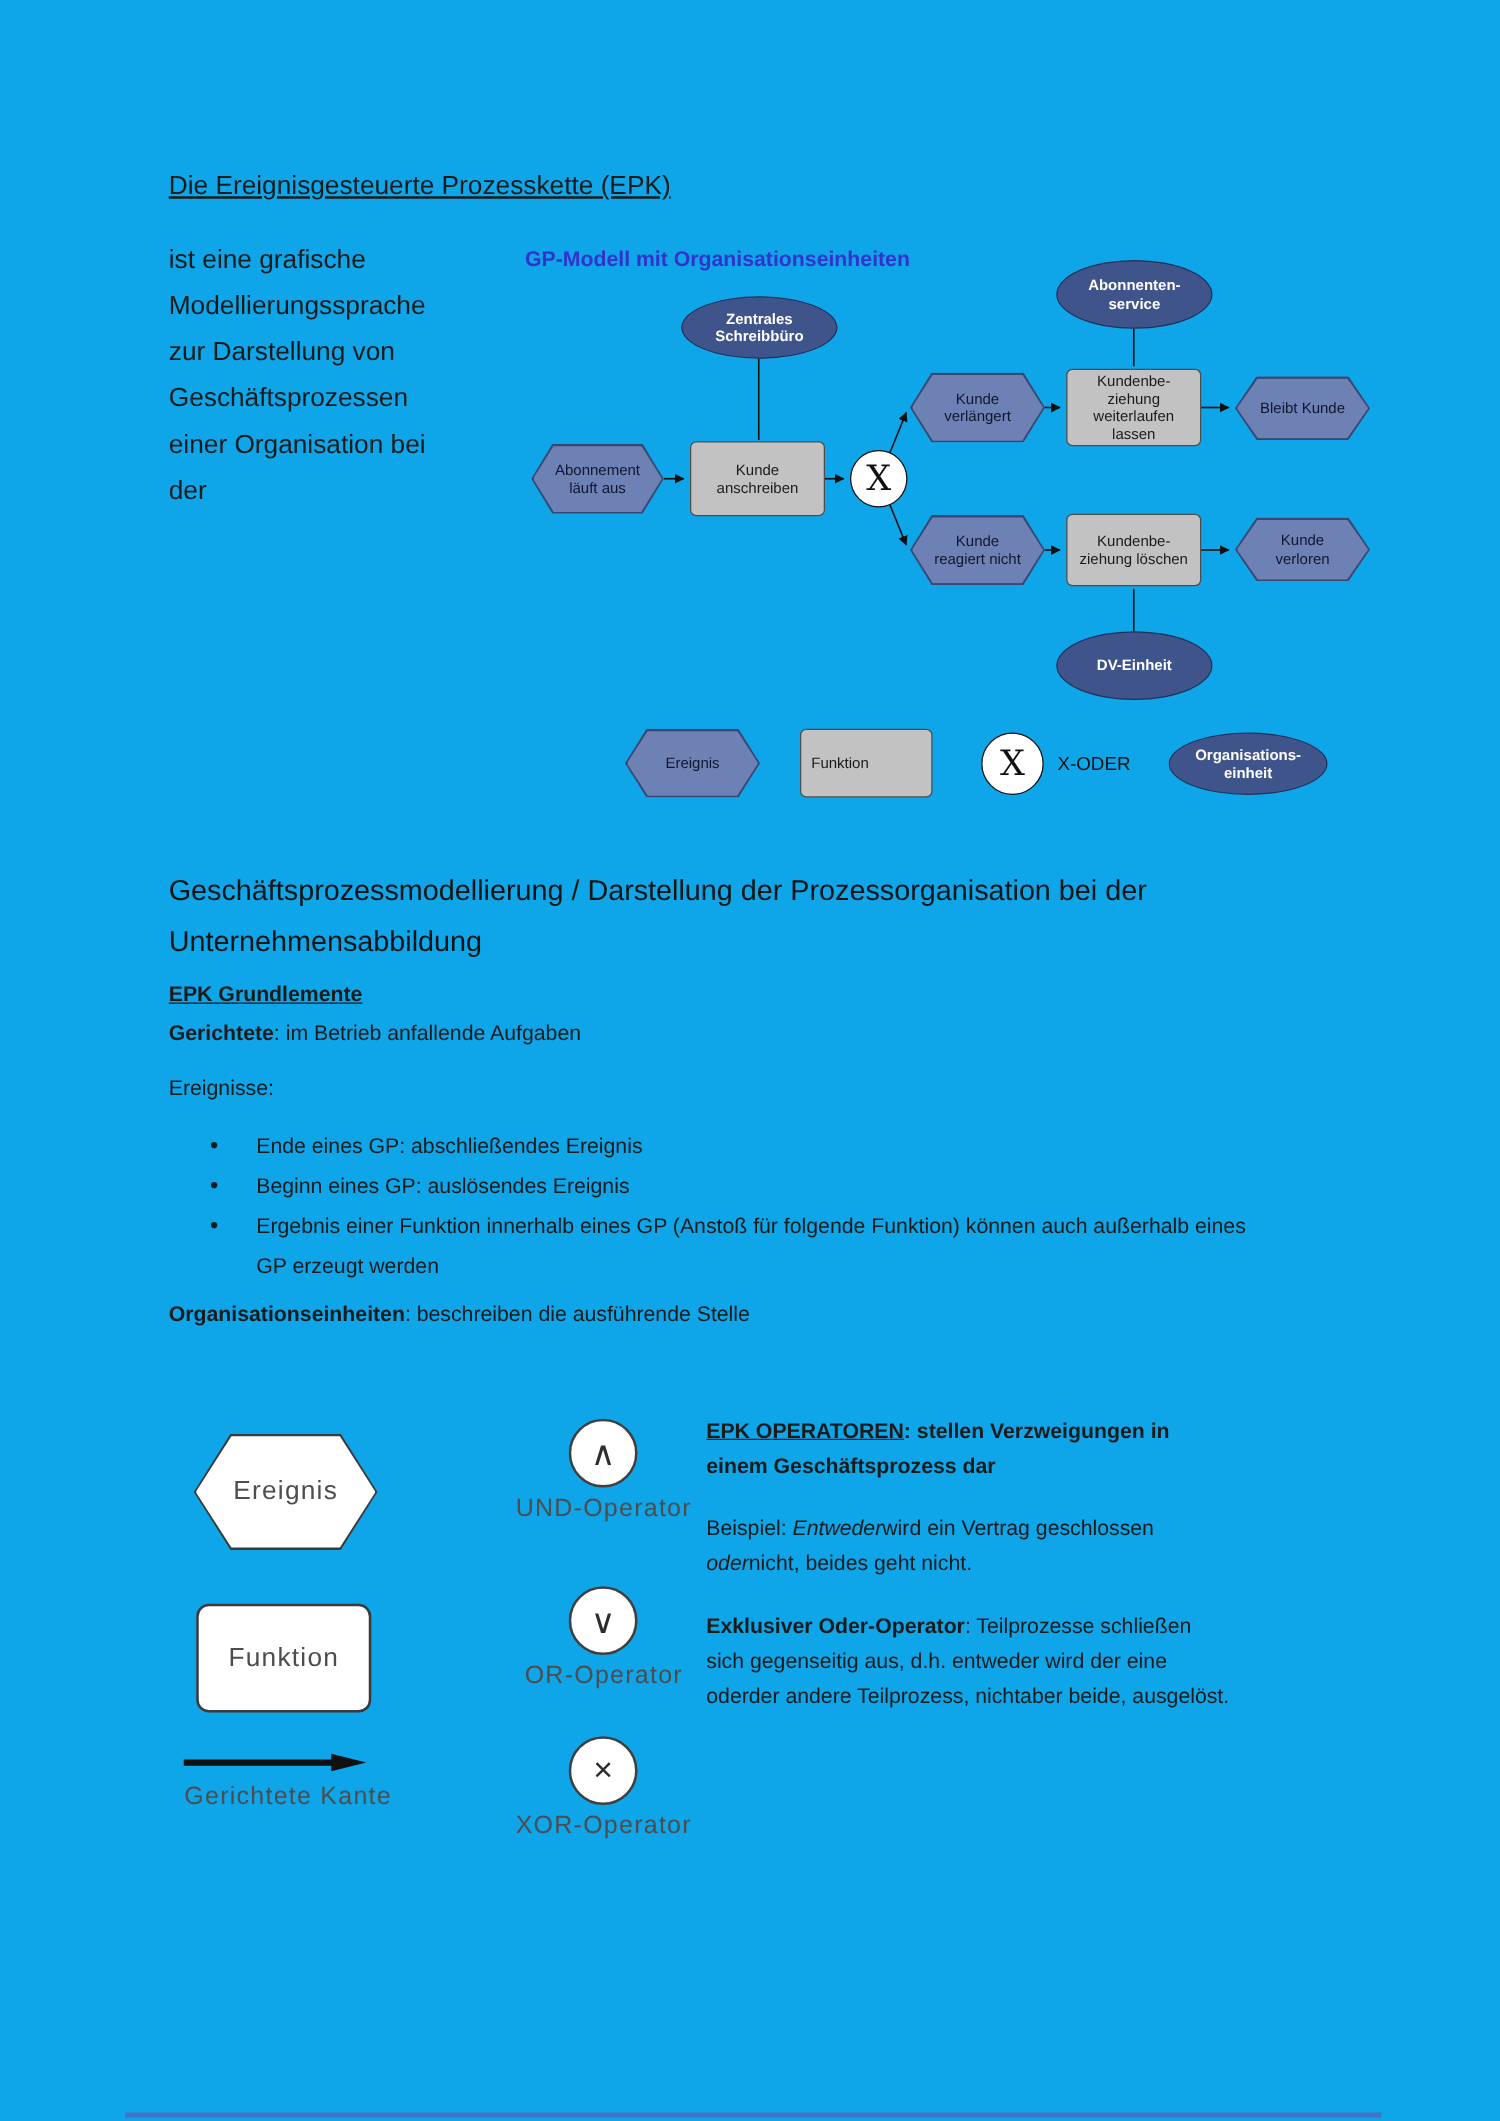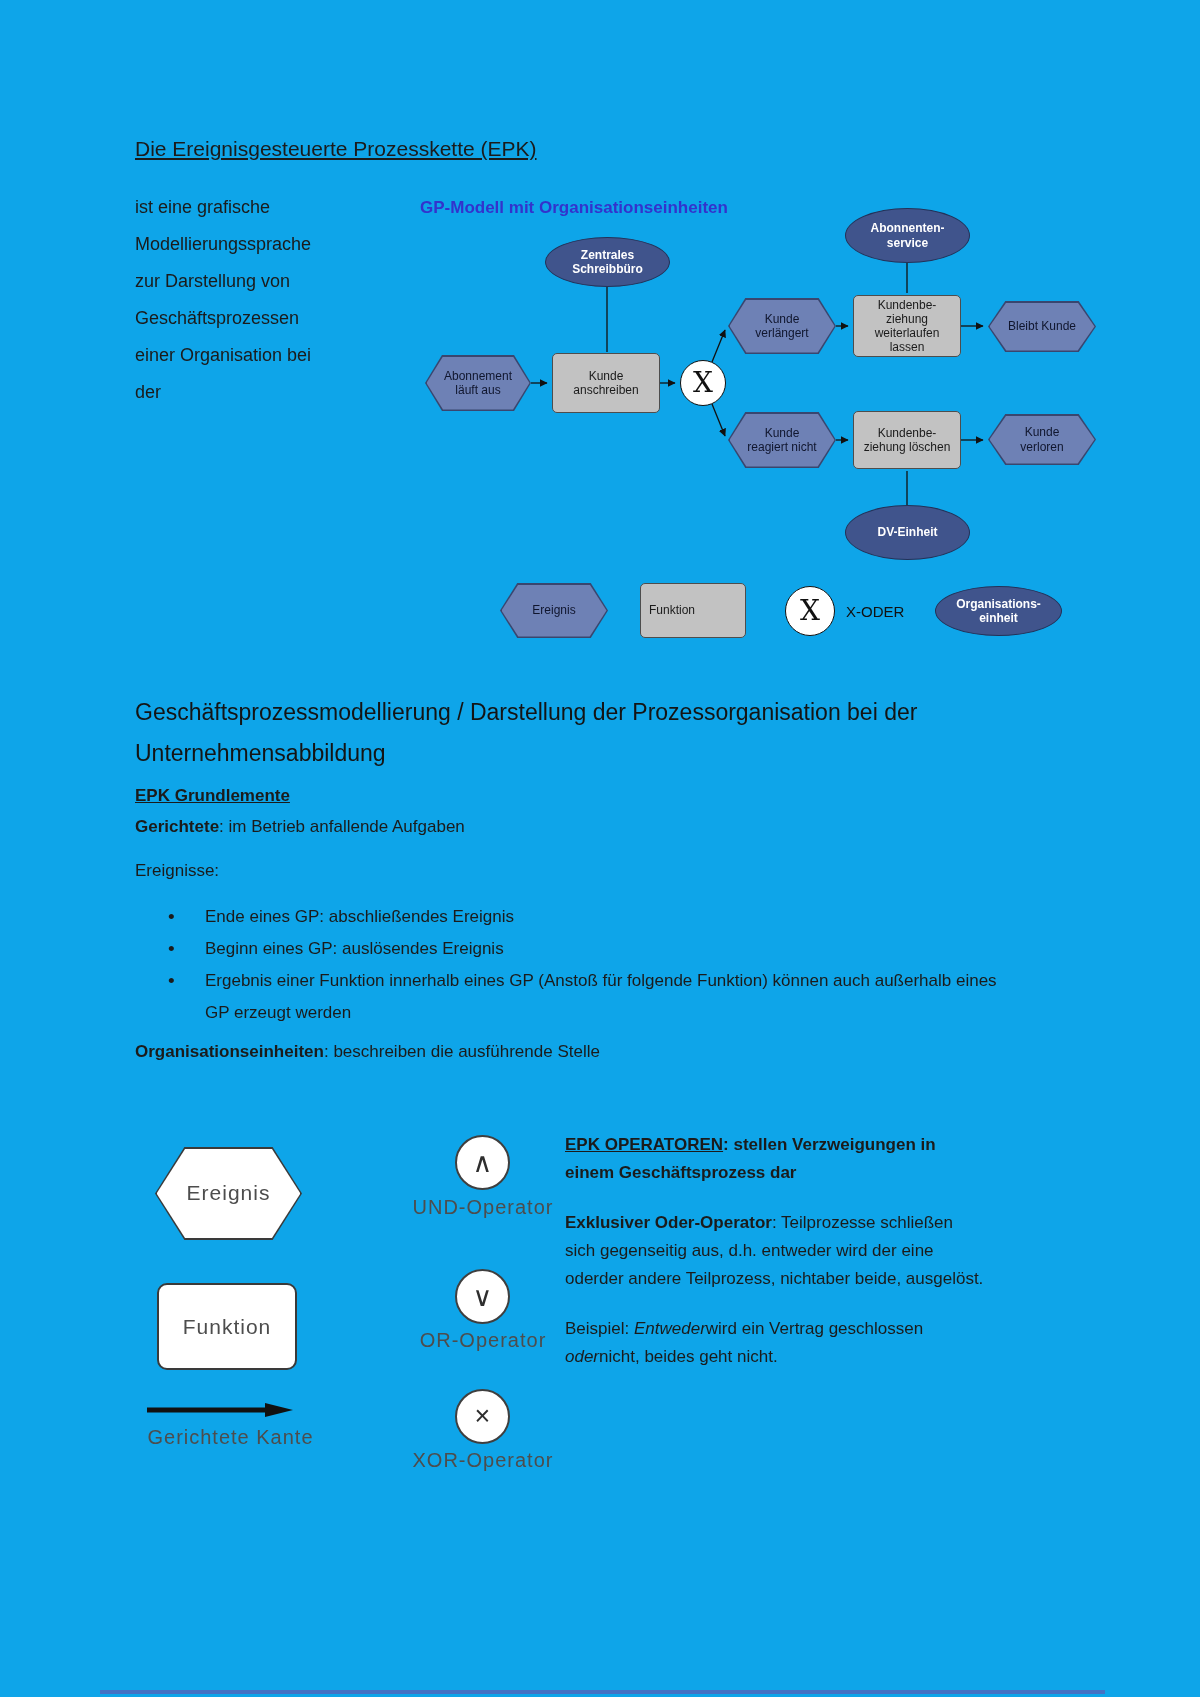--- a/index.html
+++ b/index.html
@@ -1,21 +1,21 @@
 <!DOCTYPE html>
 <html style="--hex-fill: #6e81b5; --hex-border: #39466f; --ellipse-fill: #40548c; --ellipse-border: #233158; --rect-fill: #c2c2c2; --rect-border: #4d4d4d; --diagram-title: #3333cc; --sketch: #4d4d4d; --bottom-rule: #4472c4;"><head>
 <meta charset="utf-8">
 <style>
   html,body{margin:0;padding:0;background:#ffffff;}
   .page{position:relative;width:1200px;height:1697px;background:#0ea5e9;
         font-family:"Liberation Sans",sans-serif;color:#1b1b1b;overflow:hidden;}
 
   
   .doc-title{position:absolute;left:135px;top:137px;font-size:21px;text-decoration:underline;}
-  .intro{position:absolute;left:135px;top:189px;font-size:18px;line-height:37px;}
+  .intro{position:absolute;left:135px;top:189px;font-size:21px;line-height:37px;}
 
   
   .gp{position:absolute;left:420px;top:195px;width:690px;height:470px;}
   .gp-title{position:absolute;left:0;top:3px;font-size:17px;font-weight:bold;color:var(--diagram-title,#3333cc);}
   .gp svg.connectors{position:absolute;left:0;top:0;width:690px;height:470px;pointer-events:none;}
 
   .node{position:absolute;font-size:12px;line-height:1.18;text-align:center;box-sizing:border-box;}
   .ellipse{border-radius:50%;background:var(--ellipse-fill,#40548c);border:1px solid var(--ellipse-border,#233158);
            color:#fff;display:flex;align-items:center;justify-content:center;padding:3px 12px;font-weight:bold;font-size:12px;}
   .fn{background:var(--rect-fill,#c2c2c2);border:1px solid var(--rect-border,#4d4d4d);border-radius:5px;
@@ -233,21 +233,21 @@
   <div class="opc" style="left:455px;top:1389px;width:55px;height:55px">
     <span>×</span>
   </div>
   <div class="sketch-label" style="left:398px;top:1449px;width:170px">XOR-Operator</div>
 
   <div class="ops-text">
     <p>
       <span class="b u">EPK OPERATOREN</span><span class="b">: stellen Verzweigungen in einem Geschäftsprozess dar</span>
     </p>
     <p>
+      <span>Beispiel: </span><span class="i">Entweder</span><span>wird ein Vertrag geschlossen </span><span class="i">oder</span><span>nicht, beides geht nicht.</span>
+    </p>
+    <p>
       <span class="b">Exklusiver Oder-Operator</span><span>: Teilprozesse schließen sich gegenseitig aus, d.h. entweder wird der eine oderder andere Teilprozess, nichtaber beide, ausgelöst.</span>
     </p>
-    <p>
-      <span>Beispiel: </span><span class="i">Entweder</span><span>wird ein Vertrag geschlossen </span><span class="i">oder</span><span>nicht, beides geht nicht.</span>
-    </p>
   </div>
 
   <div class="bottom-rule"></div>
 </div>
 
 </body></html>

